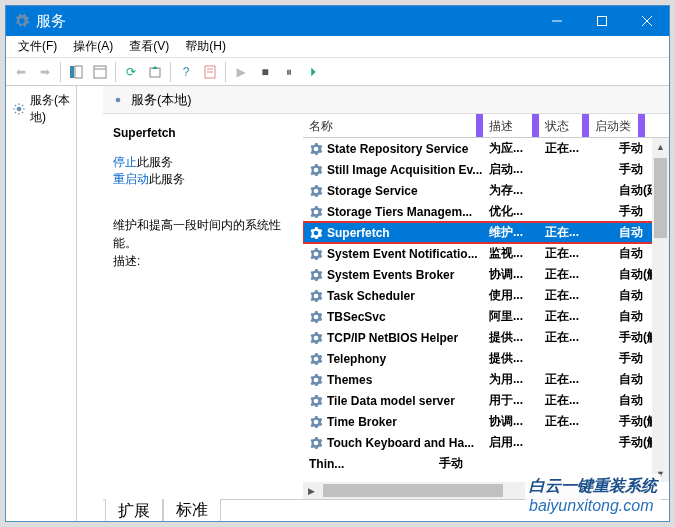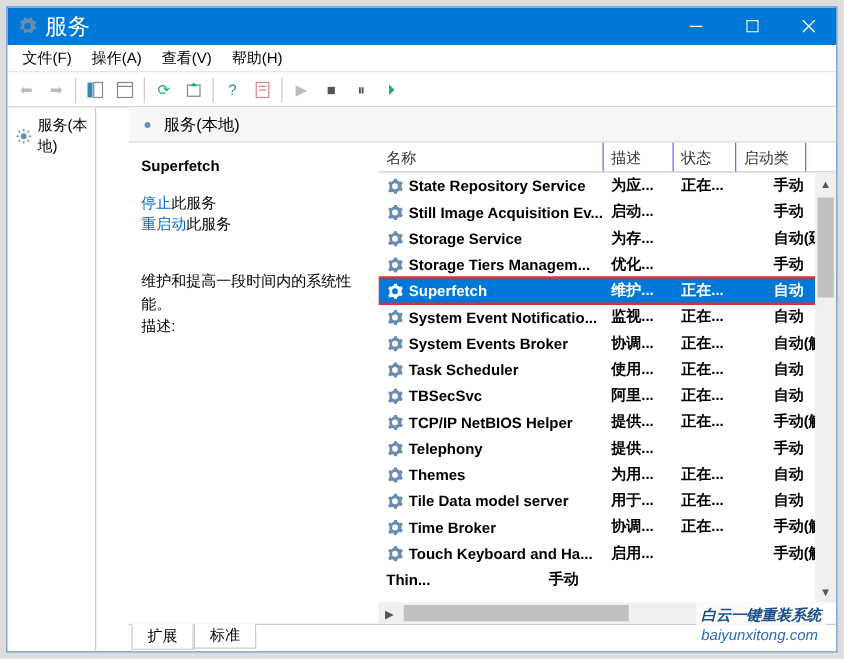--- a/index.html
+++ b/index.html
@@ -1,63 +1,63 @@
 <!DOCTYPE html>
 <html><head>
 <meta charset="utf-8">
 <style>
 * { box-sizing: border-box; margin: 0; padding: 0; font-family: "Microsoft YaHei", "Segoe UI", sans-serif; }
 body { background: #ddd; padding: 5px; }
 .window { width: 665px; height: 517px; background: #fff; border: 1px solid #548dc3; position: relative; overflow: hidden; }
 .titlebar { height: 30px; background: #0078d7; color: #fff; display: flex; align-items: center; padding-left: 8px; }
 .titlebar .ticon { width: 16px; height: 16px; margin-right: 6px; }
-.titlebar .title { font-size: 18px; flex: 1; }
+.titlebar .title { font-size: 15px; flex: 1; }
 .titlebar .winbtn { width: 45px; height: 30px; display: flex; align-items: center; justify-content: center; }
 .titlebar .winbtn.close { background: transparent; }
 .menubar { height: 22px; background: #fff; display: flex; align-items: center; font-size: 12px; padding: 0 4px; border-bottom: 1px solid #e0e0e0;}
 .menubar span { padding: 14px 8px; cursor: default; }
 .toolbar { height: 28px; background: #fff; display: flex; align-items: center; padding: 0 4px; gap: 2px; border-bottom: 1px solid #ccc;}
 .toolbar .tb { width: 22px; height: 22px; display: flex; align-items: center; justify-content: center; font-size: 12px; color: #555; }
 .toolbar .tb.dis { color: #bbb; }
 .toolbar .sep { width: 1px; height: 20px; background: #ccc; margin: 0 2px; }
 .body { display: flex; height: calc(100% - 30px - 22px - 28px); gap: 26px; }
 .leftpane { width: 112px; border-right: 1px solid #ccc; background: #fff; padding: 4px 2px; }
 .leftpane .node { font-size: 12px; padding: 2px 4px; display: flex; align-items: center; gap: 4px; }
 .rightpane { flex: 1; display: flex; flex-direction: column; background: #fff; }
 .rheader { height: 28px; background: #f7f7f7; display: flex; align-items: center; padding-left: 8px; font-size: 13px; border-bottom: 1px solid #ddd; gap: 6px;}
 .rbody { flex: 1; display: flex; overflow:hidden; }
 .detail { width: 200px; padding: 12px 10px 0 10px; font-size: 12px; }
 .detail .svcname { font-weight: bold; margin-bottom: 14px; }
 .detail a { color: #0066cc; cursor: pointer; }
 .detail .descblock { margin-top: 28px; line-height: 1.5; }
 .listwrap { flex: 1; position: relative; overflow: hidden; }
 .listhead { display: flex; height: 24px; border-bottom: 1px solid #ccc; font-size: 12px; color: #333; }
-.listhead div { padding: 4px 6px; border-right: 1px solid #8b5cf6; }
+.listhead div { padding: 4px 6px; border-right: 7px solid #8b5cf6; }
 .col-name { width: 180px; }
 .col-desc { width: 56px; }
 .col-state { width: 50px; }
 .col-start { width: 56px; }
 .list { font-size: 12px; font-weight: bold; }
 .row { display: flex; height: 21px; align-items: center; }
 .row.sel { background: #0078d7; color: #fff; outline: 2px solid #e03030; outline-offset: -1px; }
 .row .c { padding: 0 6px; white-space: nowrap; overflow: hidden; text-overflow: ellipsis; }
 .row .c.nm { width: 180px; display: flex; align-items: center; gap: 4px;}
 .row .c.ds { width: 56px; }
 .row .c.st { width: 50px; }
 .row .c.sp { width: 56px; margin-left: 24px; }
 .gearicon { width: 14px; height: 14px; flex-shrink: 0; }
 .tabs { height: 22px; border-top: 1px solid #ccc; display: flex; align-items: flex-start; padding-left: 2px; background: #fff;}
-.tabs .tab { font-size: 12px; padding: 1px 12px; border: 1px solid #ccc; border-top: none; background: #fff; position: relative; top:-1px;}
+.tabs .tab { font-size: 16px; padding: 1px 12px; border: 1px solid #ccc; border-top: none; background: #fff; position: relative; top:-1px;}
 .tabs .tab.active { background: #fff; border-top:1px solid #fff; }
 .scrollbar-v { position: absolute; right: 0; top: 24px; bottom: 17px; width: 17px; background: #f0f0f0; }
 .scrollbar-v .thumb { position: absolute; left: 2px; right: 2px; top: 20px; height: 80px; background: #c0c0c0; }
 .sbbtn { position:absolute; left:0; right:0; height:17px; background:#f0f0f0; display:flex; align-items:center; justify-content:center; font-size:9px; color:#555;}
 .scrollbar-h { position: absolute; left: 0; right: 17px; bottom: 0; height: 17px; background: #f0f0f0; }
 .scrollbar-h .thumb { position: absolute; top: 2px; bottom: 2px; left: 20px; width: 180px; background: #c0c0c0; }
-.watermark { position: absolute; right: 8px; bottom: 4px; font-size: 12px; color: #2a6fb5; font-style: italic; background: rgba(255,255,255,.8); padding: 2px 4px;}
+.watermark { position: absolute; right: 8px; bottom: 4px; font-size: 16px; color: #2a6fb5; font-style: italic; background: rgba(255,255,255,.8); padding: 2px 4px;}
 .watermark .cn { font-weight: bold; color: #1b4f8b; }
 svg.gear { fill:#6a8caf; }
 .row.sel svg.gear { fill:#fff; }
 </style>
 </head>
 <body>
 
 <div class="window">
 
   <div class="titlebar">

